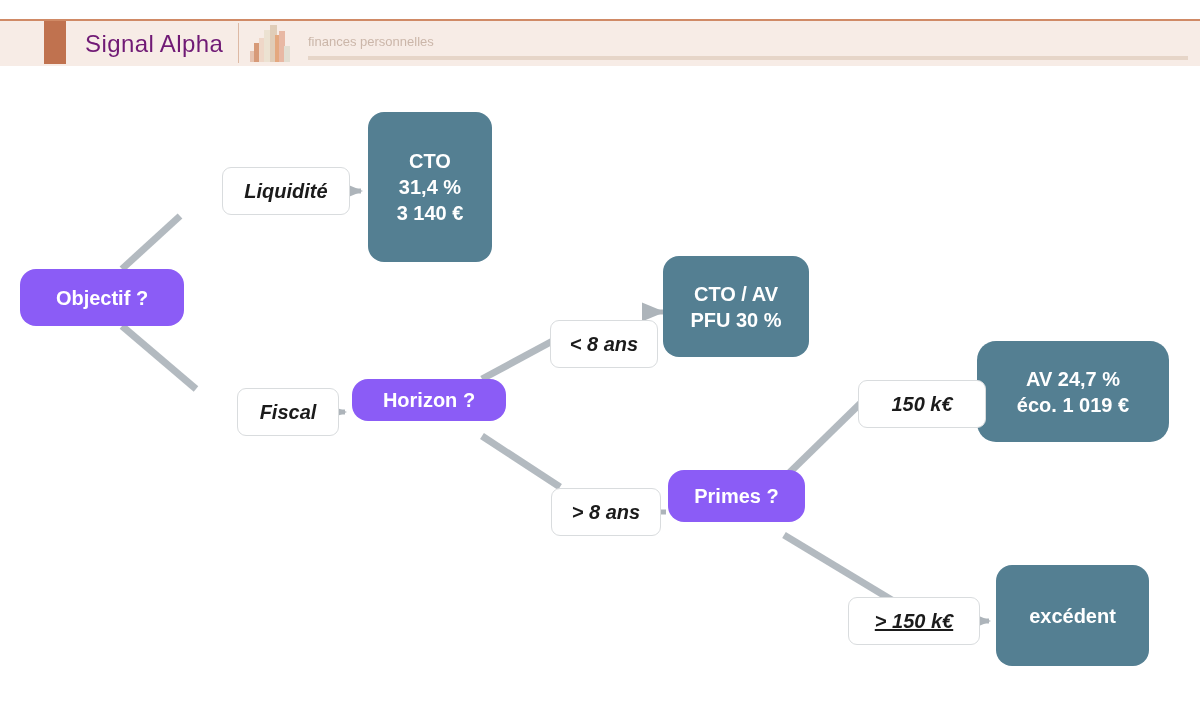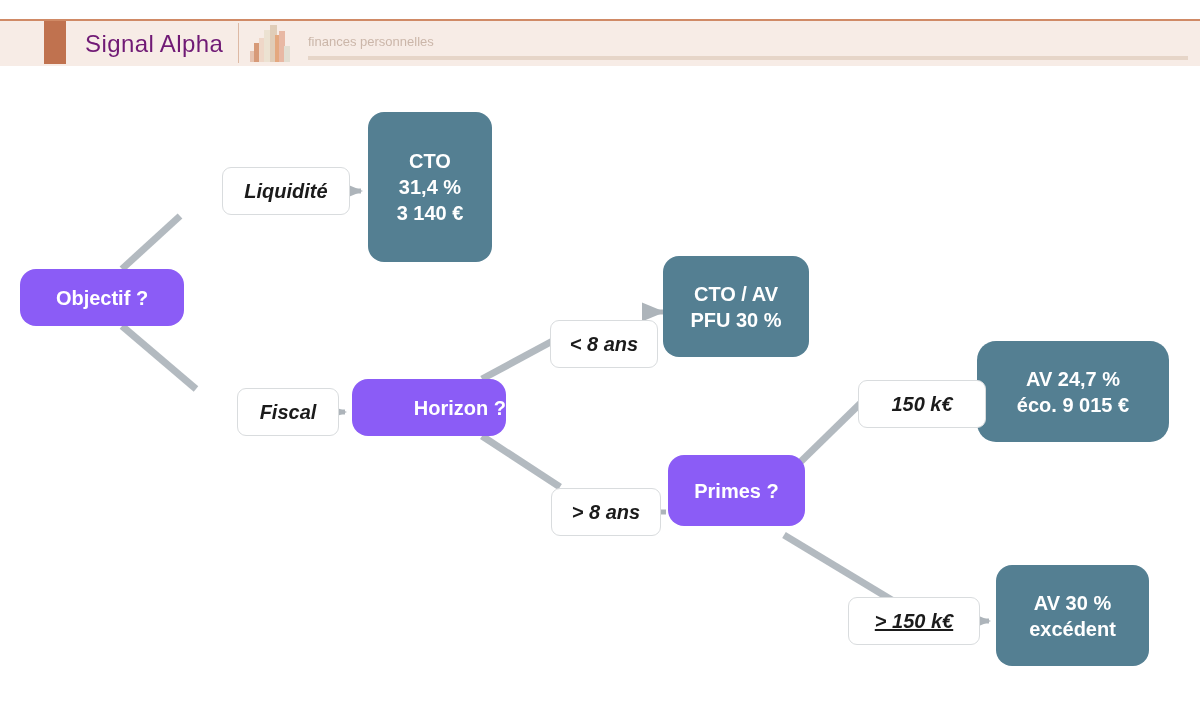--- a/index.html
+++ b/index.html
@@ -201,40 +201,39 @@
   <div class="node node-decision" style="left:20px; top:269px; width:164px; height:57px;">
     <span class="node-line">Objectif ?</span>
   </div>
 
   <div class="node node-terminal" style="left:368px; top:112px; width:124px; height:150px;">
     <span class="node-line">CTO</span>
     <span class="node-line">31,4 %</span>
     <span class="node-line">3 140 €</span>
   </div>
 
-  <div class="node node-decision" style="left:352px; top:379px; width:154px; height:57px;align-items:flex-end;">
+  <div class="node node-decision" style="left:352px; top:379px; width:154px; height:42px;">
     <span class="node-line">Horizon ?</span>
   </div>
 
   <div class="node node-terminal" style="left:663px; top:256px; width:146px; height:101px;">
     <span class="node-line">CTO / AV</span>
     <span class="node-line">PFU 30 %</span>
   </div>
 
-  <div class="node node-decision" style="left:668px; top:455px; width:137px; height:71px;">
+  <div class="node node-decision" style="left:668px; top:470px; width:137px; height:52px;">
     <span class="node-line">Primes ?</span>
   </div>
 
   <div class="node node-terminal" style="left:977px; top:341px; width:192px; height:101px;border-radius:19px;">
     <span class="node-line">AV 24,7 %</span>
-    <span class="node-line">éco. 9 015 €</span>
+    <span class="node-line">éco. 1 019 €</span>
   </div>
 
   <div class="node node-terminal" style="left:996px; top:565px; width:153px; height:101px;">
-    <span class="node-line">AV 30 %</span>
     <span class="node-line">excédent</span>
   </div>
 
   <div class="edge-label" style="left:222px; top:167px; width:128px; height:48px;">Liquidité</div>
 
   <div class="edge-label" style="left:237px; top:388px; width:102px; height:48px;">Fiscal</div>
 
   <div class="edge-label" style="left:550px; top:288px; width:108px; height:48px;margin-top:32px;">&lt; 8 ans</div>
 
   <div class="edge-label" style="left:551px; top:488px; width:110px; height:48px;">&gt; 8 ans</div>

